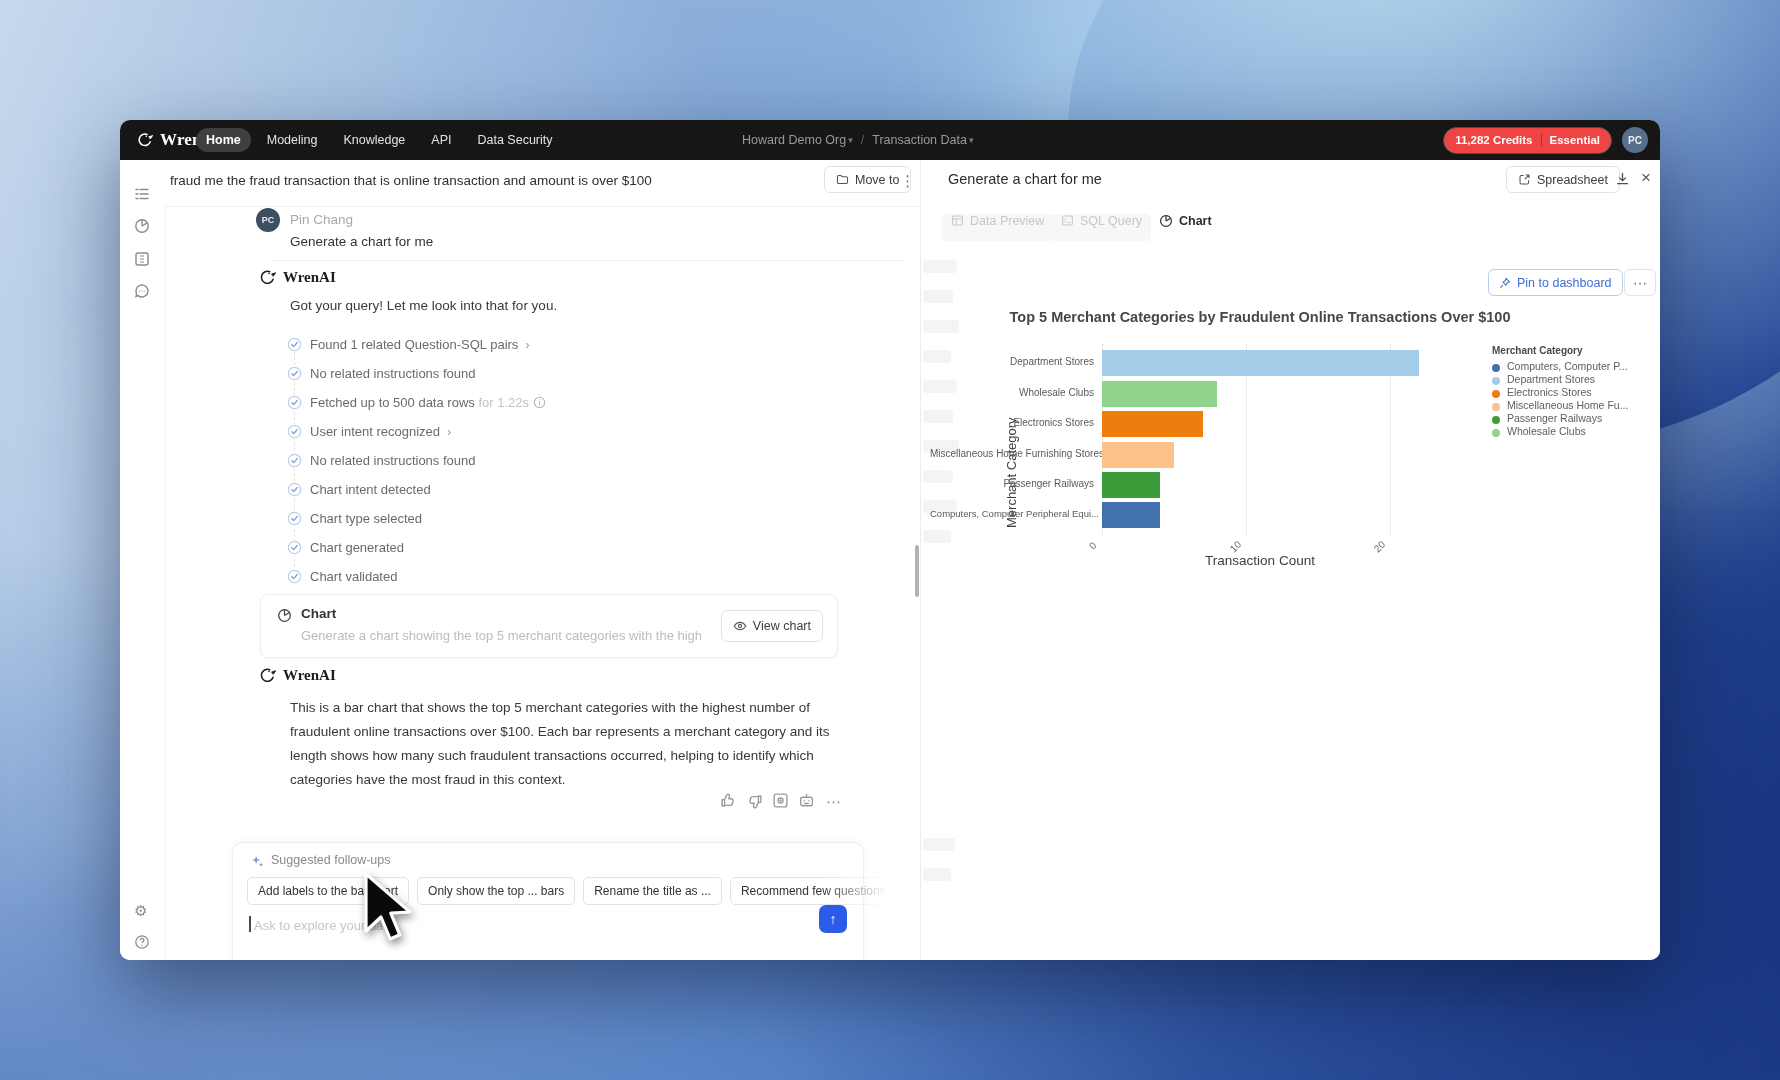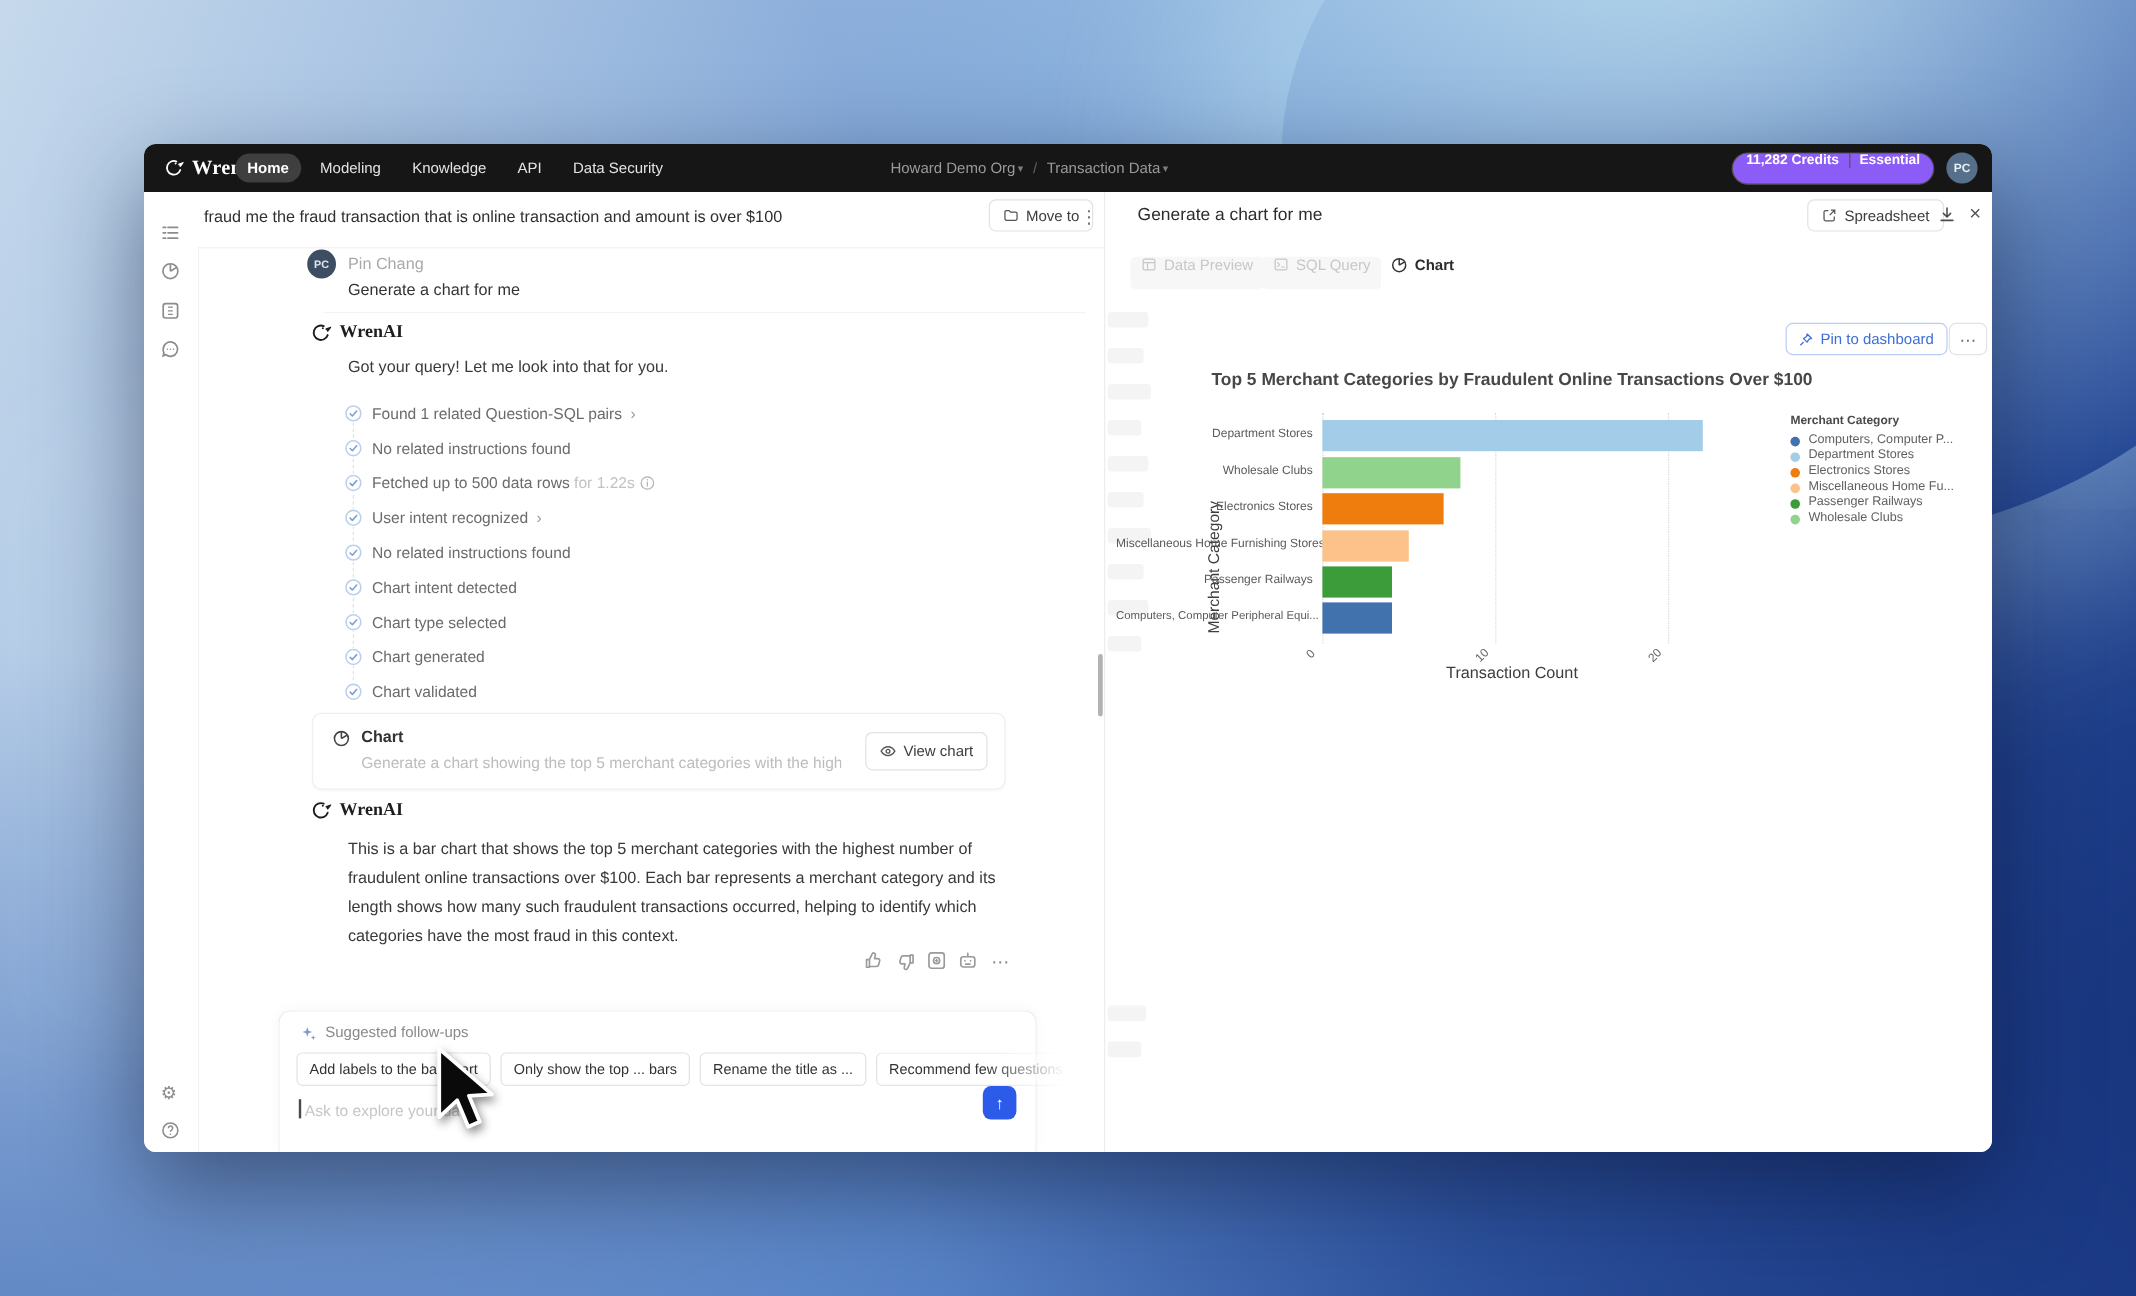--- a/index.html
+++ b/index.html
@@ -22,21 +22,21 @@
   
   .nb{position:absolute;left:0;top:0;right:0;height:40px;background:#161616;}
   .brand{position:absolute;left:14px;top:0;height:40px;display:flex;align-items:center;gap:7px;color:#fff;}
   .brand-name{font-family:"Liberation Serif", serif;font-weight:bold;font-size:17px;letter-spacing:.2px;}
   .nav{position:absolute;left:76px;top:0;height:40px;display:flex;align-items:center;gap:6px;}
   .nav-item{font-size:12.5px;color:#e3e3e3;padding:5px 10px;border-radius:14px;cursor:pointer;}
   .nav-item.active{background:#3f3f3f;font-weight:bold;color:#fff;}
   .nb-center{position:absolute;left:622px;top:0;height:40px;display:flex;align-items:center;gap:8px;font-size:12.5px;color:#9a9a9a;}
   .chev{font-size:9px;color:#7d7d7d;margin-left:2px;}
   .nb-right{position:absolute;right:12px;top:0;height:40px;display:flex;align-items:center;gap:10px;}
-  .credits{height:25px;border:1px solid #4d4d4d;background:#8b5cf6;border-radius:14px;display:flex;align-items:flex-start;
+  .credits{height:25px;border:1px solid #4d4d4d;background:#ef4444;border-radius:14px;display:flex;align-items:center;
     padding:0 11px;color:#fff;font-size:11.5px;font-weight:bold;gap:8px;}
   .credits .sep{width:1px;height:12px;background:#555;}
   .avatar{width:26px;height:26px;border-radius:50%;background:#56708c;color:#e8eef6;font-size:10px;font-weight:bold;
     display:flex;align-items:center;justify-content:center;}
   
   .rail{position:absolute;left:0;top:40px;bottom:0;width:45px;background:#fff;border-right:1px solid #f4f4f4;}
   .rail-ic{position:absolute;left:14px;color:#8c8c8c;cursor:pointer;}
   
   .th{position:absolute;left:45px;top:40px;width:755px;height:46px;background:#fff;border-bottom:1px solid #f1f1f1;}
   .th-title{position:absolute;left:50px;top:53px;font-size:13.5px;color:#2f2f2f;}

